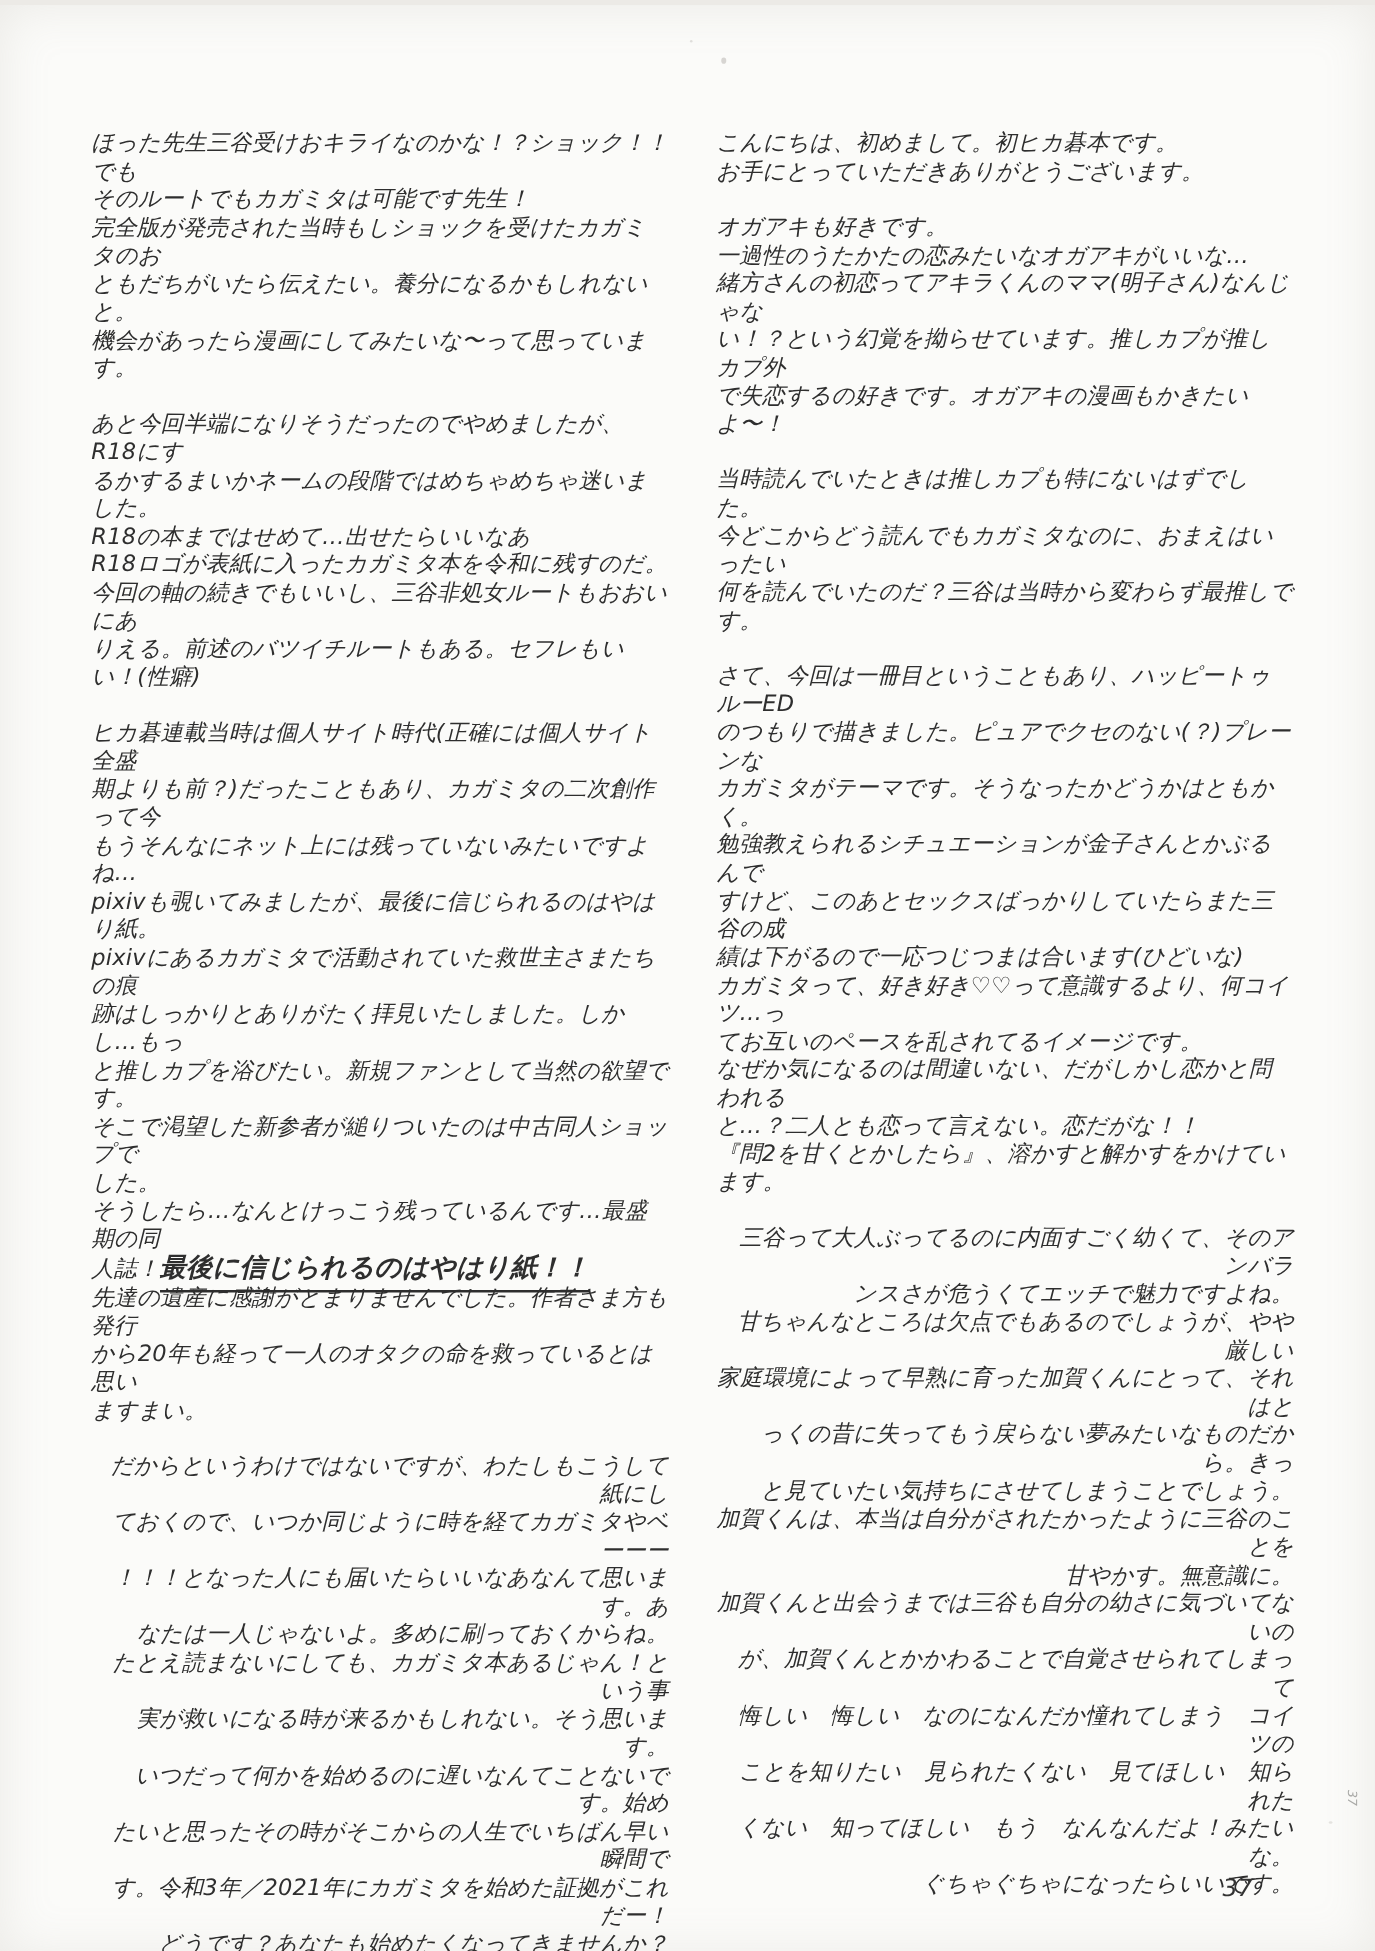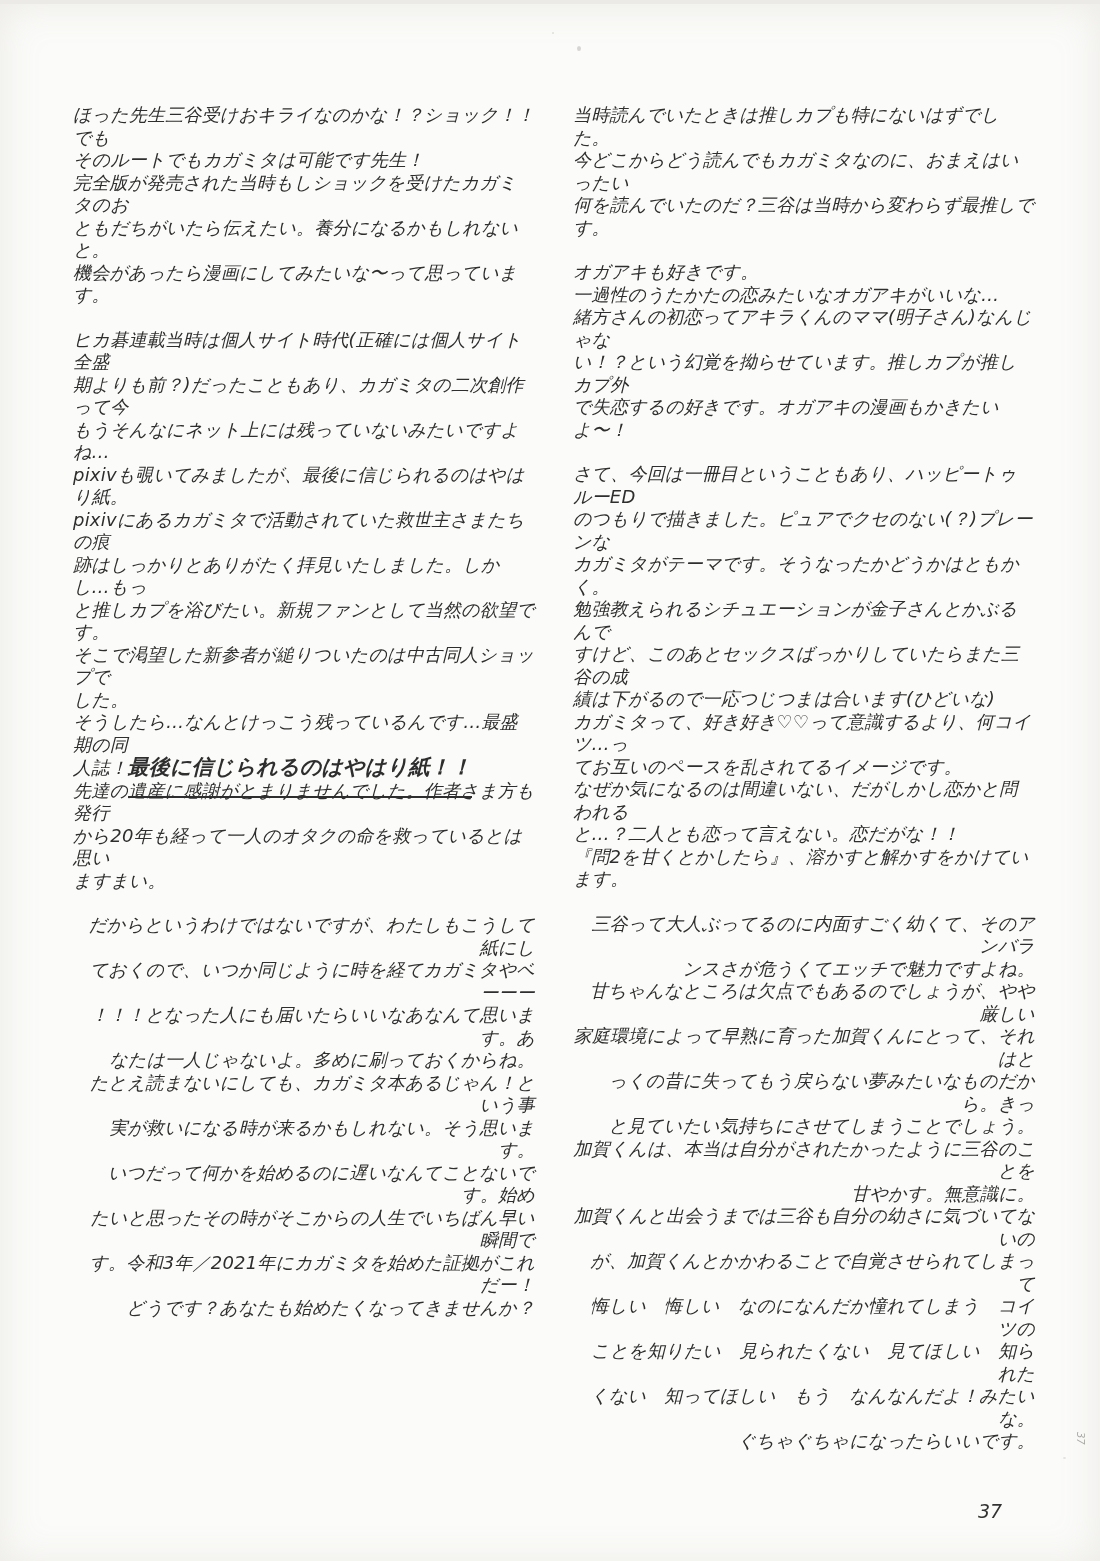--- a/index.html
+++ b/index.html
@@ -32,21 +32,21 @@
     line-height: 22.5px;
     white-space: pre-wrap;
     overflow-wrap: break-word;
     letter-spacing: 0.2px;
   }
   .para:last-child { margin-bottom: 0; text-align: right; }
   .highlight {
     font-size: 21px;
     font-weight: bold;
     border-bottom: 2.5px solid #2e2e2e;
-    padding-bottom: 17px;
+    padding-bottom: 6px;
   }
   .page-number {
     position: absolute;
     left: 978px;
     top: 1496px;
     font-size: 19px;
     color: #333;
   }
   .edge-mark {
     position: absolute;
@@ -74,20 +74,26 @@
   <div class="speck speck-1"></div>
   <div class="speck speck-2"></div>
   <div class="speck speck-3"></div>
 
   <div class="column col-left">
     <p class="para">ほった先生三谷受けおキライなのかな！？ショック！！でも
 そのルートでもカガミタは可能です先生！
 完全版が発売された当時もしショックを受けたカガミタのお
 ともだちがいたら伝えたい。養分になるかもしれないと。
 機会があったら漫画にしてみたいな〜って思っています。</p>
+    <p class="para">あと今回半端になりそうだったのでやめましたが、R18にす
+るかするまいかネームの段階ではめちゃめちゃ迷いました。
+R18の本まではせめて…出せたらいいなあ
+R18ロゴが表紙に入ったカガミタ本を令和に残すのだ。
+今回の軸の続きでもいいし、三谷非処女ルートもおおいにあ
+りえる。前述のバツイチルートもある。セフレもいい！(性癖)</p>
     <p class="para"><span>ヒカ碁連載当時は個人サイト時代(正確には個人サイト全盛
 期よりも前？)だったこともあり、カガミタの二次創作って今
 もうそんなにネット上には残っていないみたいですよね…
 pixivも覗いてみましたが、最後に信じられるのはやはり紙。
 pixivにあるカガミタで活動されていた救世主さまたちの痕
 跡はしっかりとありがたく拝見いたしました。しかし…もっ
 と推しカプを浴びたい。新規ファンとして当然の欲望です。
 そこで渇望した新参者が縋りついたのは中古同人ショップで
 した。
 そうしたら…なんとけっこう残っているんです…最盛期の同
@@ -102,28 +108,30 @@
 たとえ読まないにしても、カガミタ本あるじゃん！という事
 実が救いになる時が来るかもしれない。そう思います。
 いつだって何かを始めるのに遅いなんてことないです。始め
 たいと思ったその時がそこからの人生でいちばん早い瞬間で
 す。令和3年／2021年にカガミタを始めた証拠がこれだー！
 どうです？あなたも始めたくなってきませんか？</p>
 
   </div>
 
   <div class="column col-right">
-    <p class="para">当時読んでいたときは推しカプも特にないはずでした。
-今どこからどう読んでもカガミタなのに、おまえはいったい
-何を読んでいたのだ？三谷は当時から変わらず最推しです。</p>
+    <p class="para">こんにちは、初めまして。初ヒカ碁本です。
+お手にとっていただきありがとうございます。</p>
     <p class="para">オガアキも好きです。
 一過性のうたかたの恋みたいなオガアキがいいな…
 緒方さんの初恋ってアキラくんのママ(明子さん)なんじゃな
 い！？という幻覚を拗らせています。推しカプが推しカプ外
 で失恋するの好きです。オガアキの漫画もかきたいよ〜！</p>
+    <p class="para">当時読んでいたときは推しカプも特にないはずでした。
+今どこからどう読んでもカガミタなのに、おまえはいったい
+何を読んでいたのだ？三谷は当時から変わらず最推しです。</p>
     <p class="para">さて、今回は一冊目ということもあり、ハッピートゥルーED
 のつもりで描きました。ピュアでクセのない(？)プレーンな
 カガミタがテーマです。そうなったかどうかはともかく。
 勉強教えられるシチュエーションが金子さんとかぶるんで
 すけど、このあとセックスばっかりしていたらまた三谷の成
 績は下がるので一応つじつまは合います(ひどいな)
 カガミタって、好き好き♡♡って意識するより、何コイツ…っ
 てお互いのペースを乱されてるイメージです。
 なぜか気になるのは間違いない、だがしかし恋かと問われる
 と…？二人とも恋って言えない。恋だがな！！

